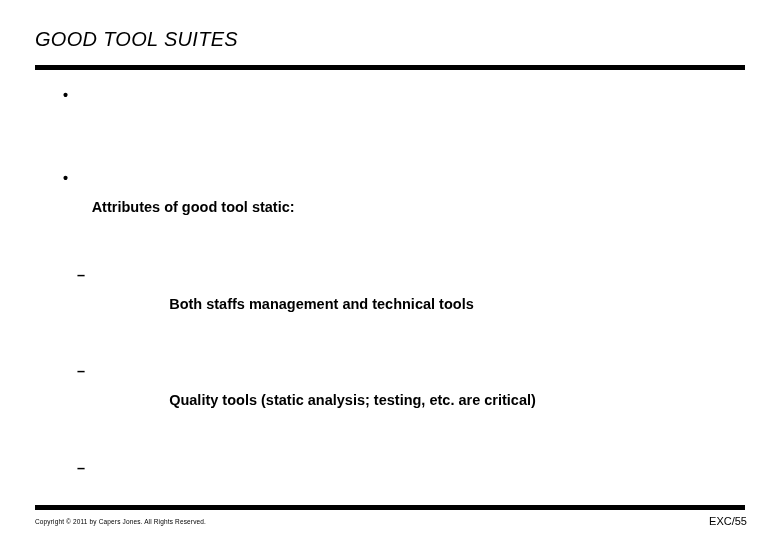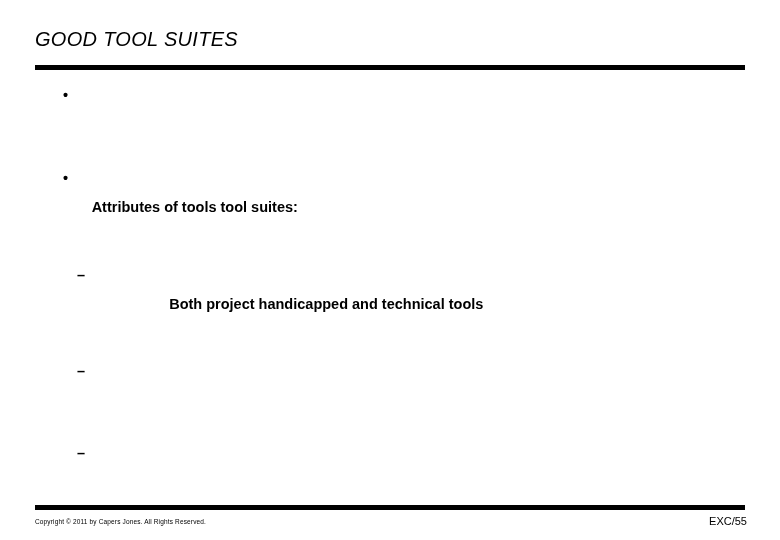--- a/index.html
+++ b/index.html
@@ -136,34 +136,35 @@
   <div class="body-area">
 
     <div class="bullet-l1">
       <span class="marker">•</span>
     </div>
 
     <div class="sp-l1"></div>
 
     <div class="bullet-l1">
       <span class="marker">•</span>
-      <span>Attributes of tools tool suites:</span>
+      <span>Attributes of good tool static:</span>
     </div>
 
     <div class="sp-l1b"></div>
 
     <div class="bullet-l2">
       <span class="marker">–</span>
-      <span>Both project handicapped and technical tools</span>
+      <span>Both staffs management and technical tools</span>
     </div>
 
     <div class="sp-l2"></div>
 
     <div class="bullet-l2">
       <span class="marker">–</span>
+      <span>Quality tools (static analysis; testing, etc. are critical)</span>
     </div>
 
     <div class="sp-l2"></div>
 
     <div class="bullet-l2">
       <span class="marker">–</span>
     </div>
 
     <div class="sp-l2"></div>
 

